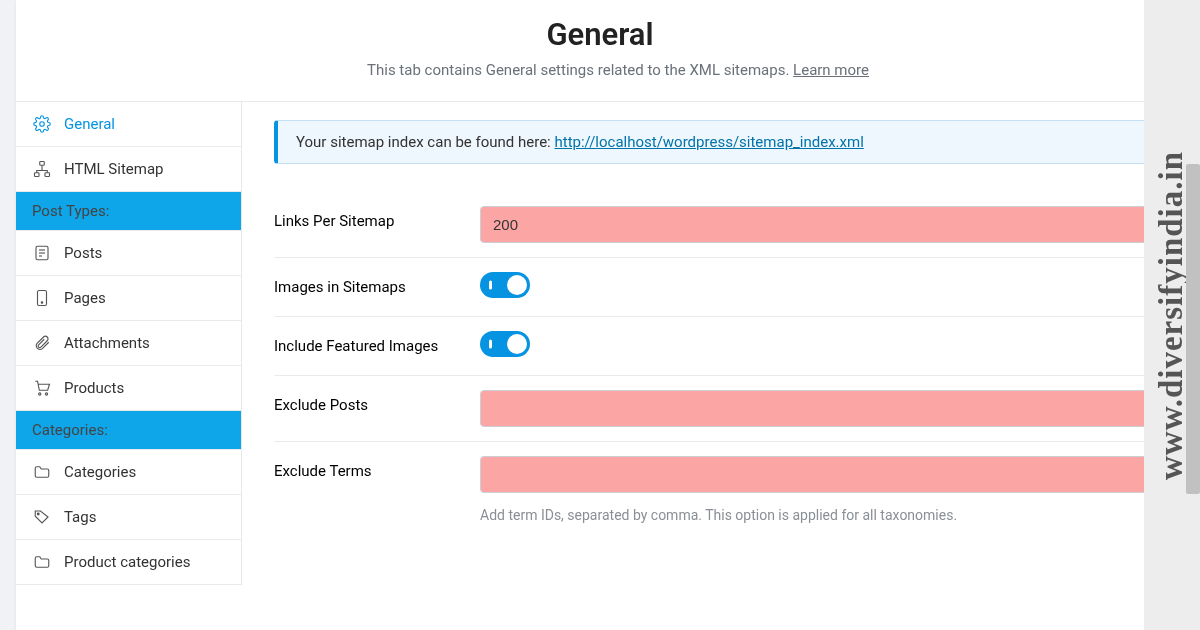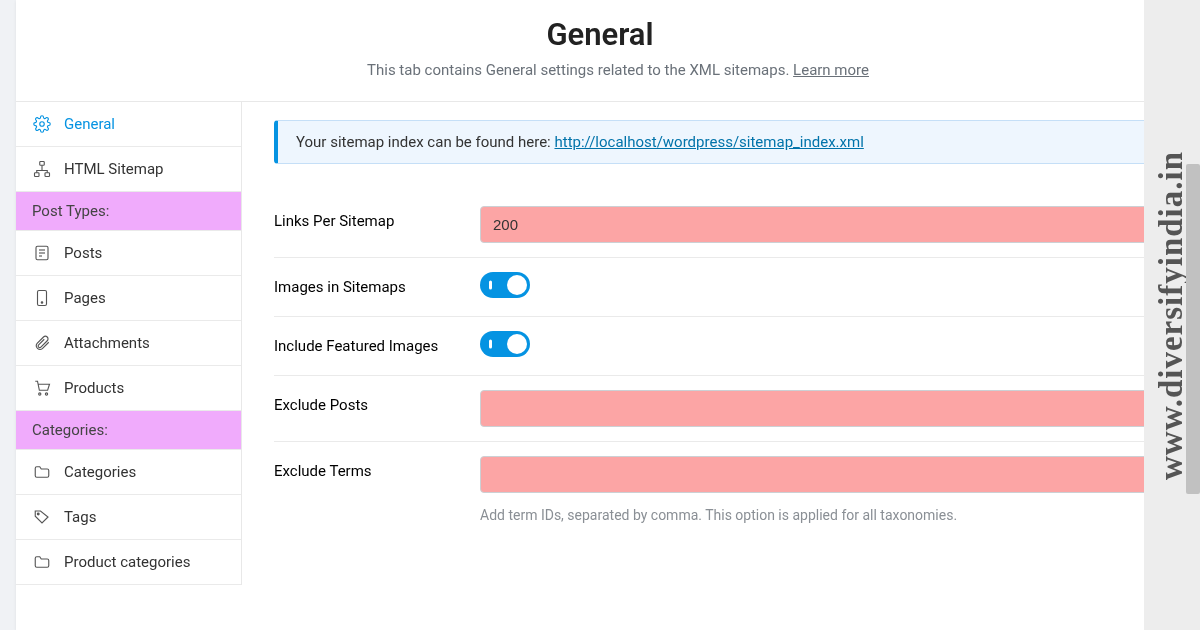--- a/index.html
+++ b/index.html
@@ -7,21 +7,21 @@
 .container { background: #fff; margin: 0 16px; box-shadow: 0 1px 3px rgba(0,0,0,0.08); height: 630px; position: relative; }
 .header { text-align: center; padding: 16px 0 22px; border-bottom: 1px solid #e8e8e8; background: #fff; }
 .header h1 { font-size: 31px; font-weight: 600; color: #222; margin-bottom: 8px; }
 .header .desc { font-size: 15px; color: #6a7179; margin-left: 36px; }
 .header .desc a { color: #6a7179; text-decoration: underline; }
 .body-wrap { display: flex; }
 .sidebar { width: 226px; background: #fff; border-right: 1px solid #e8e8e8; }
 .side-item { display: flex; align-items: center; gap: 12px; padding: 12px 16px; font-size: 15px; color: #333; border-bottom: 1px solid #eaeaea; cursor: pointer; }
 .side-item.active { color: #0593e2; }
 .side-item.active .sicon svg { stroke: #0593e2; }
-.side-group { background: #f0abfc; padding: 10px 16px; font-size: 15px; color: #444; border-bottom: 1px solid #eaeaea; }
+.side-group { background: #0ea5e9; padding: 10px 16px; font-size: 15px; color: #444; border-bottom: 1px solid #eaeaea; }
 .sicon { width: 20px; height: 20px; display: flex; align-items: center; justify-content: center; flex-shrink: 0; }
 .sicon svg { width: 18px; height: 18px; stroke: #555; fill: none; stroke-width: 1.5; }
 .main { flex: 1; padding: 18px 32px 0; }
 .notice { background: #eef6fe; border: 1px solid #c5dff7; border-left: 4px solid #0593e2; border-radius: 4px; padding: 12px 18px; font-size: 15px; color: #333; margin-bottom: 28px; }
 .notice a { color: #0073aa; text-decoration: underline; text-align: center; }
 .field-row { display: flex; align-items: flex-start; padding: 14px 0; border-bottom: 1px solid #eaeaea; }
 .field-row:first-of-type { border-top: none; }
 .field-label { width: 206px; font-size: 15px; font-weight: 400; color: #000000; padding-top: 6px; }
 .field-control { flex: 1; }
 .text-input { width: 100%; border: 1px solid #ccd0d4; border-radius: 4px; padding: 9px 12px; font-size: 15px; color: #333; background: #fca5a5; }

